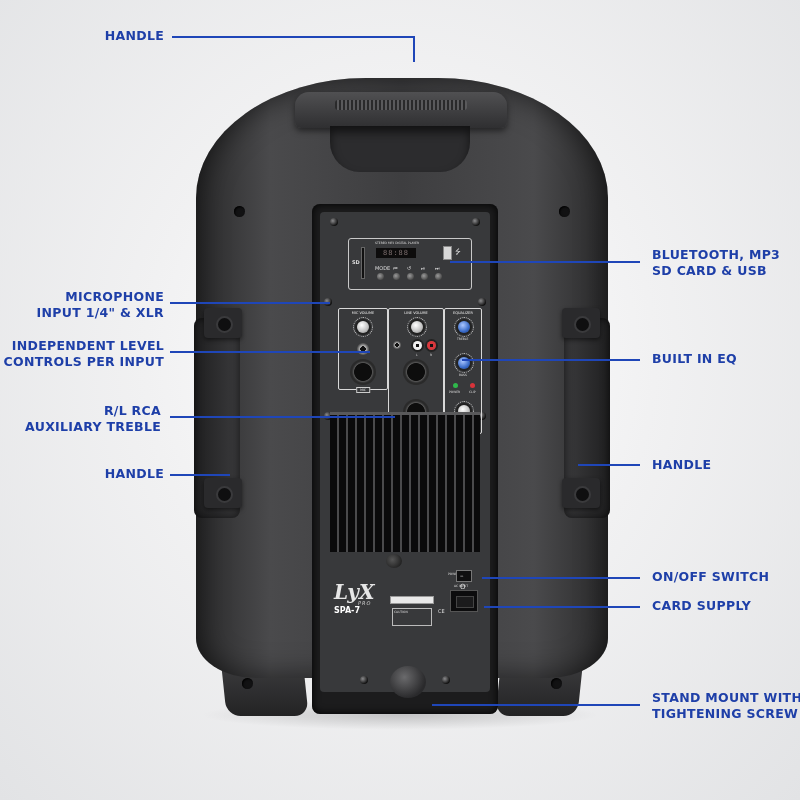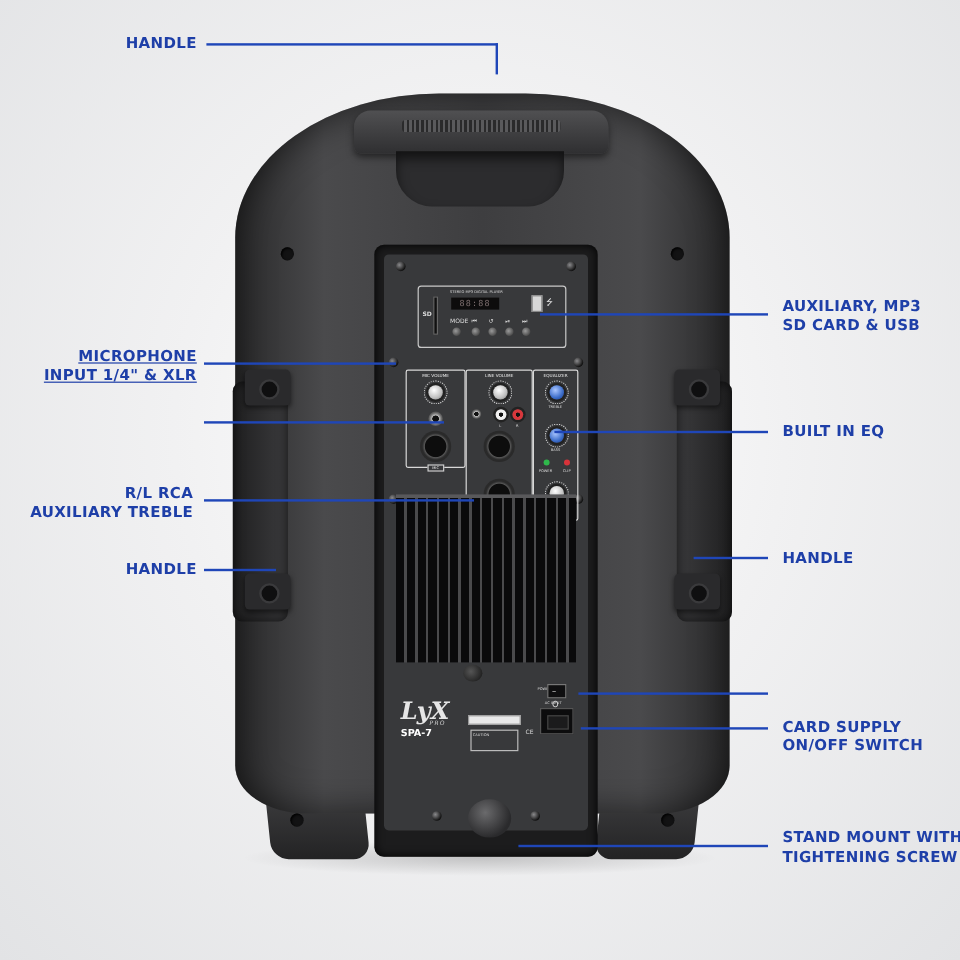--- a/index.html
+++ b/index.html
@@ -343,43 +343,47 @@
   <div class="line h" style="left:450px; top:261px; width:190px;"></div>
   <div class="line h" style="left:462px; top:359px; width:178px;"></div>
   <div class="line h" style="left:578px; top:464px; width:62px;"></div>
   <div class="line h" style="left:482px; top:577px; width:158px;"></div>
   <div class="line h" style="left:484px; top:606px; width:156px;"></div>
   <div class="line h" style="left:432px; top:704px; width:208px;"></div>
 
   <div class="label left" style="right:636px; top:28px;">
     <div>HANDLE</div>
   </div>
-  <div class="label left" style="right:636px; top:289px;text-decoration:underline;">
+  <div class="label left" style="right:636px; top:289px;">
     <div>MICROPHONE</div>
     <div>INPUT 1/4" &amp; XLR</div>
+  </div>
+  <div class="label left" style="right:636px; top:338px;">
+    <div>INDEPENDENT LEVEL</div>
+    <div>CONTROLS PER INPUT</div>
   </div>
   <div class="label left" style="right:639px; top:403px;">
     <div>R/L RCA</div>
     <div>AUXILIARY TREBLE</div>
   </div>
   <div class="label left" style="right:636px; top:466px;">
     <div>HANDLE</div>
   </div>
 
   <div class="label right" style="left:652px; top:247px;">
-    <div>AUXILIARY, MP3</div>
+    <div>BLUETOOTH, MP3</div>
     <div>SD CARD &amp; USB</div>
   </div>
   <div class="label right" style="left:652px; top:351px;">
     <div>BUILT IN EQ</div>
   </div>
   <div class="label right" style="left:652px; top:457px;">
     <div>HANDLE</div>
   </div>
-  <div class="label right" style="left:652px; top:569px;margin-top:44px;">
+  <div class="label right" style="left:652px; top:569px;">
     <div>ON/OFF SWITCH</div>
   </div>
   <div class="label right" style="left:652px; top:598px;">
     <div>CARD SUPPLY</div>
   </div>
   <div class="label right" style="left:652px; top:690px;">
     <div>STAND MOUNT WITH</div>
     <div>TIGHTENING SCREW</div>
   </div>
 </div>

